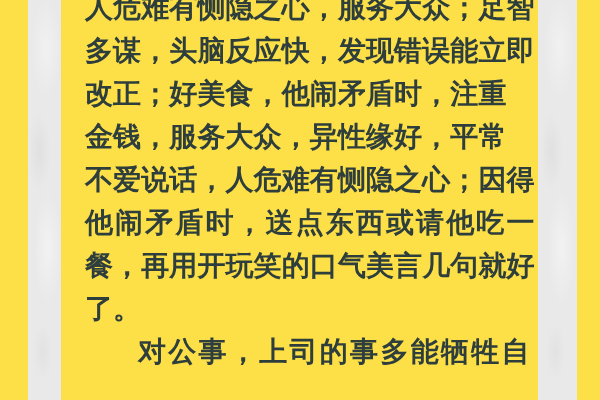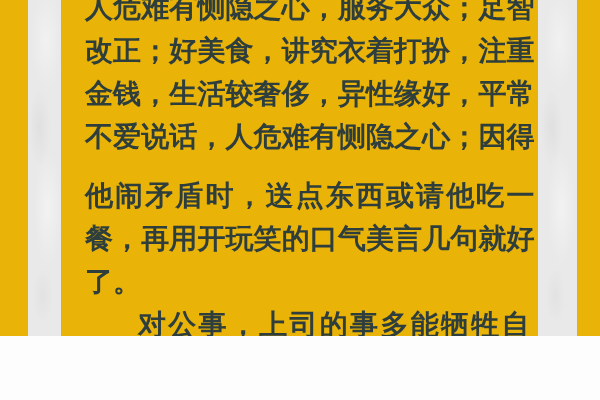--- a/index.html
+++ b/index.html
@@ -3,23 +3,23 @@
 <meta charset="utf-8">
 <style>
   html, body {
     margin: 0;
     padding: 0;
     background: #fdfdfd;
   }
   .screen {
     position: relative;
     width: 600px;
-    height: 336px;
+    height: 400px;
     overflow: hidden;
-    background: #eab308;
+    background: #fde047;
     font-family: "DejaVu Sans", "Liberation Sans", sans-serif;
   }
   
   .strip {
     position: absolute;
     top: 0;
     bottom: 0;
     background-color: #e9e9e9;
     background-image:
       radial-gradient(ellipse 22px 70px at 55% 12%, #f1f1f1, rgba(241,241,241,0) 70%),
@@ -39,38 +39,39 @@
     font-size: 28px;
     line-height: 43px;
     font-weight: 600;
   }
   .line {
     height: 43px;
     white-space: nowrap;
     letter-spacing: 0.1px;
   }
   
-  .line.stretch { letter-spacing: 2.1px; margin-top: 16px; }
+  .line.stretch { letter-spacing: 2.1px; }
   
   .line.indent {
     text-indent: 53px;
     letter-spacing: 2.3px;
   }
   .line.para-end { letter-spacing: 0.1px; }
 </style>
 </head>
 <body>
 
 <div class="screen">
   <div class="strip strip-left"></div>
   <div class="strip strip-right"></div>
 
   <div class="content">
     <div class="line">人危难有恻隐之心，服务大众；足智</div>
-    <div class="line">改正；好美食，讲究衣着打扮，注重</div>
-    <div class="line">金钱，生活较奢侈，异性缘好，平常</div>
+    <div class="line">多谋，头脑反应快，发现错误能立即</div>
+    <div class="line">改正；好美食，他闹矛盾时，注重</div>
+    <div class="line">金钱，服务大众，异性缘好，平常</div>
     <div class="line">不爱说话，人危难有恻隐之心；因得</div>
     <div class="line stretch">他闹矛盾时，送点东西或请他吃一</div>
     <div class="line">餐，再用开玩笑的口气美言几句就好</div>
     <div class="line para-end">了。</div>
     <div class="line indent">对公事，上司的事多能牺牲自</div>
   </div>
 </div>
 
 </body></html>

